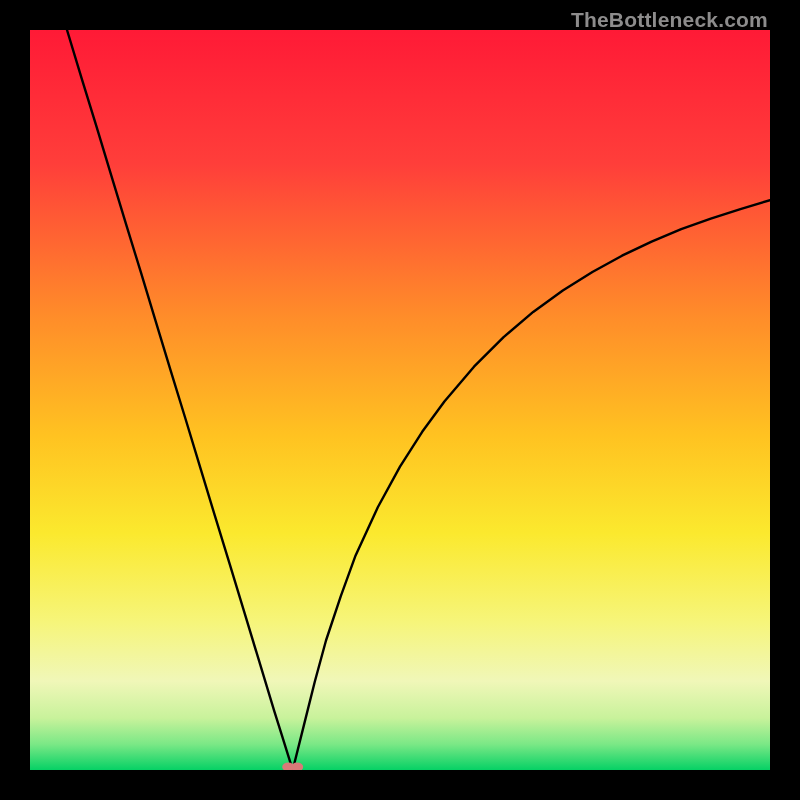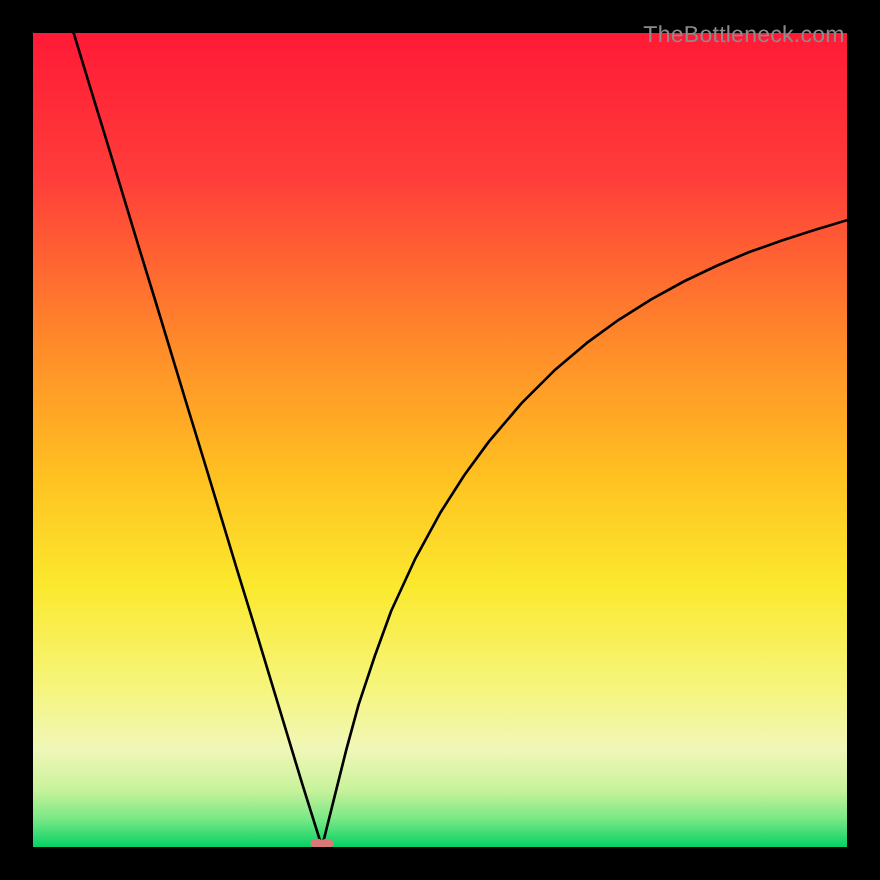--- a/index.html
+++ b/index.html
@@ -36,25 +36,25 @@
   }
   .curve-svg {
     position: absolute;
     left: 0;
     top: 0;
     width: 100%;
     height: 100%;
   }
   .watermark {
     position: absolute;
-    top: 20px;
+    top: 8px;
     right: 32px;
     color: #8d8c8c;
     font-size: 21px;
-    font-weight: 400;
+    font-weight: 700;
     letter-spacing: 0.2px;
   }
 </style>
 </head>
 <body>
 
 <div class="frame">
 
   <div class="plot">
     <svg class="gradient-bg" viewBox="0 0 740 740" preserveAspectRatio="none">

